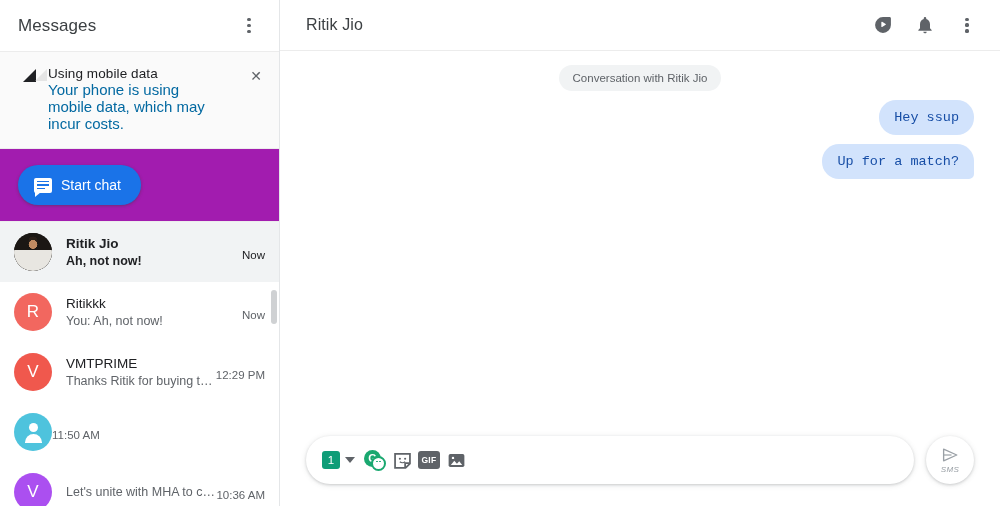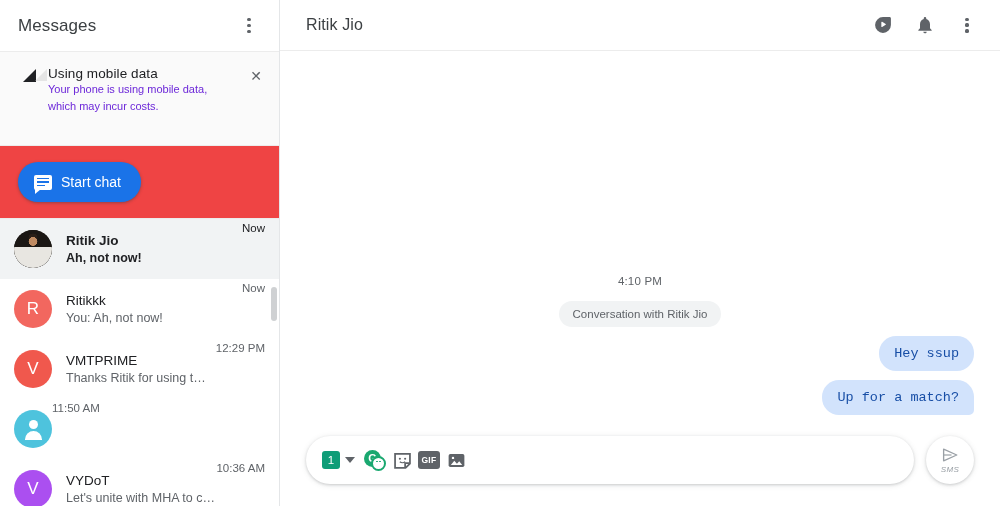--- a/index.html
+++ b/index.html
@@ -108,44 +108,44 @@
     border-bottom: 12px solid #d3d3d3;
     opacity: .55;
   }
   .banner-body { flex: 1; padding-left: 4px; }
   .banner-title {
     font-size: 13.5px;
     color: #202124;
     letter-spacing: .1px;
   }
   .banner-text {
-    font-size: 11px;
+    font-size: 15px;
     line-height: 17px;
-    color: #6d28d9;
+    color: #0369a1;
     max-width: 160px;
   }
   .banner-close {
     width: 22px;
     height: 22px;
     position: absolute;
     right: 12px;
     top: 13px;
     display: flex;
     align-items: center;
     justify-content: center;
     cursor: pointer;
     color: #5f6368;
     font-size: 14px;
     line-height: 1;
   }
 
   
   .startchat-wrap {
     padding: 16px 0 16px 18px;
-    background: #ef4444;
+    background: #a21caf;
     border-bottom: 1px solid #ececec;
   }
   .startchat {
     display: inline-flex;
     align-items: center;
     gap: 9px;
     background: #1a73e8;
     color: #fff;
     border: none;
     border-radius: 22px;
@@ -273,21 +273,21 @@
     overflow: hidden;
     text-overflow: ellipsis;
     max-width: 168px;
   }
   .conv.unread .conv-snippet { font-weight: bold; color: #202124; }
   .conv-time {
     font-size: 11.5px;
     color: #5f6368;
     white-space: nowrap;
     align-self: flex-start;
-    padding-top: 3px;
+    padding-top: 27px;
   }
   .conv.unread .conv-time { color: #202124; }
   .sidebar-scrollbar {
     position: absolute;
     right: 2px;
     top: 68px;
     width: 6px;
     height: 34px;
     border-radius: 3px;
     background: #cfd1d3;
@@ -573,38 +573,37 @@
         </div>
         <div class="conv-time">Now</div>
       </div>
 
       <div class="conv">
         <div class="avatar" style="background:#f0584d;">
           <span>V</span>
         </div>
         <div class="conv-body">
           <div class="conv-name">VMTPRIME</div>
-          <div class="conv-snippet">Thanks Ritik for using t…</div>
+          <div class="conv-snippet">Thanks Ritik for buying t…</div>
         </div>
         <div class="conv-time">12:29 PM</div>
       </div>
 
       <div class="conv">
         <div class="avatar" style="background:#4ec3dd;">
           <span class="person-glyph"></span>
         </div>
         <div class="conv-time">11:50 AM</div>
       </div>
 
       <div class="conv">
         <div class="avatar" style="background:#ab4ff0;">
           <span>V</span>
         </div>
         <div class="conv-body">
-          <div class="conv-name">VYDoT</div>
           <div class="conv-snippet">Let's unite with MHA to cl…</div>
         </div>
         <div class="conv-time">10:36 AM</div>
       </div>
 
       <div class="sidebar-scrollbar"></div>
     </div>
   </div>
 
   <div class="main">
@@ -626,21 +625,20 @@
           <span class="dots">
               <i></i>
               <i></i>
               <i></i>
             </span>
         </div>
       </div>
     </div>
 
     <div class="thread">
-      <div class="day-time">4:10 PM</div>
 
       <div class="sys-pill-row">
         <div class="sys-pill">Conversation with Ritik Jio</div>
       </div>
 
       <div class="row out">
         <div class="bubble out first">Hey ssup</div>
       </div>
 
       <div class="row out">

